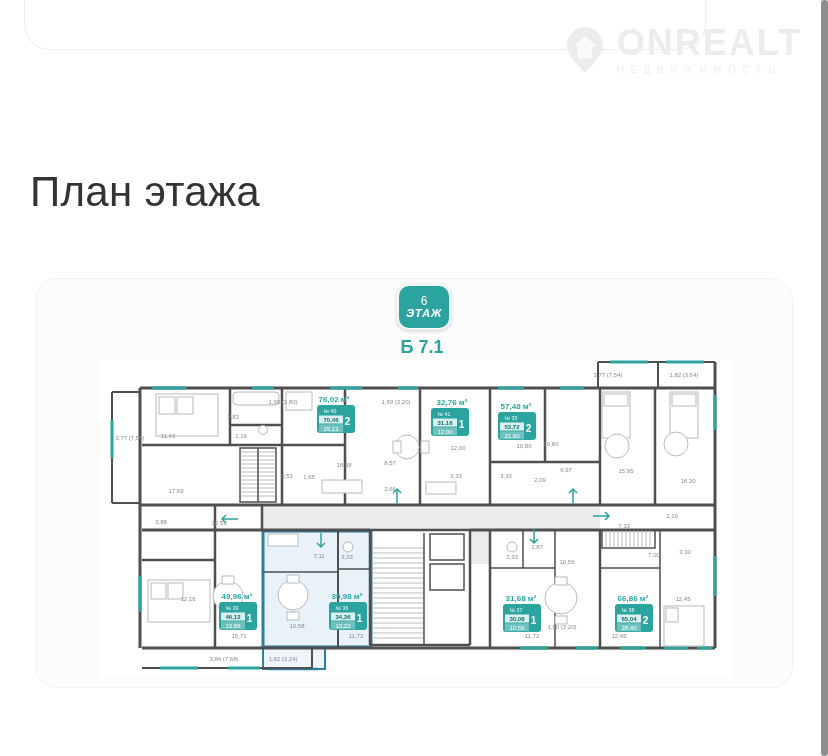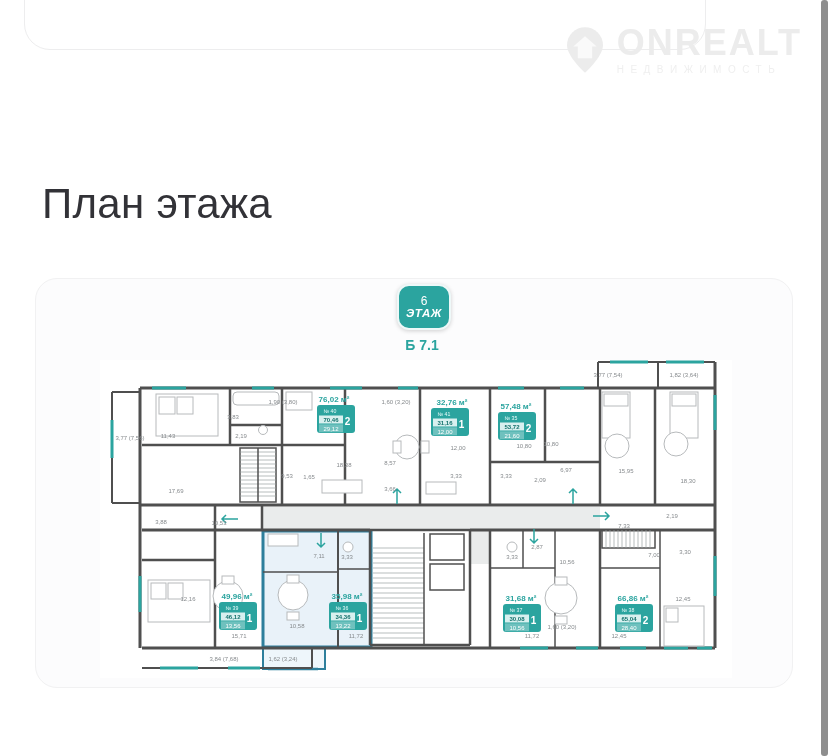--- a/index.html
+++ b/index.html
@@ -4,31 +4,31 @@
 <style>
   html,body{margin:0;padding:0;}
   body{width:828px;height:756px;background:#ffffff;overflow:hidden;position:relative;
        font-family:"Liberation Sans", sans-serif;}
   .ghost-card{position:absolute;top:-100px;right:122px;width:680px;height:148px;
       border:1.5px solid #ededee;border-radius:26px;background:transparent;}
   .watermark{position:absolute;top:24px;right:26px;display:flex;align-items:center;gap:6px;}
   .wm-text{display:flex;flex-direction:column;align-items:flex-start;}
   .wm-brand{font-size:36px;font-weight:bold;letter-spacing:2px;color:#ececec;line-height:1;}
   .wm-sub{font-size:10px;letter-spacing:6.5px;color:#efefef;margin-top:3px;}
-  .page-title{position:absolute;left:30px;top:168px;margin:12px;font-size:42px;font-weight:500;
+  .page-title{position:absolute;left:30px;top:168px;margin:0;font-size:42px;font-weight:500;
       color:#323237;letter-spacing:.3px;}
   .plan-card{position:absolute;left:35px;top:278px;width:756px;height:408px;background:#fcfcfd;
       border:1px solid #f1f1f2;border-radius:22px;}
   .floor-badge{position:absolute;left:calc(50% - 17px);top:5px;width:50px;height:42px;border-radius:12px;
       background:#2ba49f;border:2px solid rgba(255,255,255,.92);box-shadow:0 1px 4px rgba(0,0,0,.18);
       color:#fff;display:flex;flex-direction:column;align-items:center;justify-content:center;line-height:1.05;}
   .fb-num{font-size:12px;}
   .fb-label{font-size:11.5px;font-weight:bold;letter-spacing:.5px;font-style:italic;}
   .building-label{position:absolute;left:calc(50% - 17px);top:58px;width:50px;text-align:center;
-      font-size:14px;font-weight:bold;color:#2ba49f;}
+      font-size:18px;font-weight:bold;color:#2ba49f;}
   .plan-svg{position:absolute;left:0;top:0;}
   .scrollbar{position:absolute;right:0;top:0;width:7px;height:100%;background:#8e8e8e;border-radius:3px;}
   
   text{text-anchor:middle;font-family:"Liberation Sans",sans-serif;}
   .dim{font-size:6px;fill:#878b8e;}
   .apt-area{font-size:8px;font-weight:bold;fill:#2ba49f;}
   .bdg{fill:#2ba49f;}
   .bdg-num{font-size:5.2px;fill:#e8fbfa;}
   .bdg-rooms{font-size:10px;font-weight:bold;fill:#ffffff;}
   .row2{fill:#d8f0ef;}

